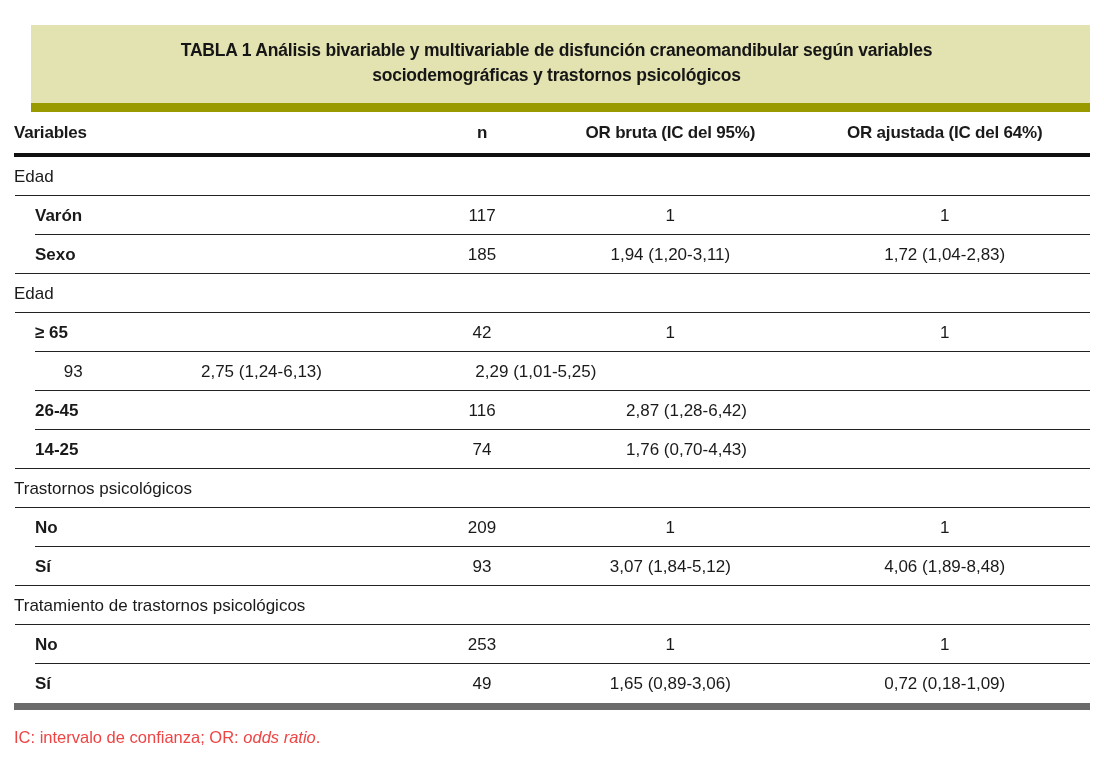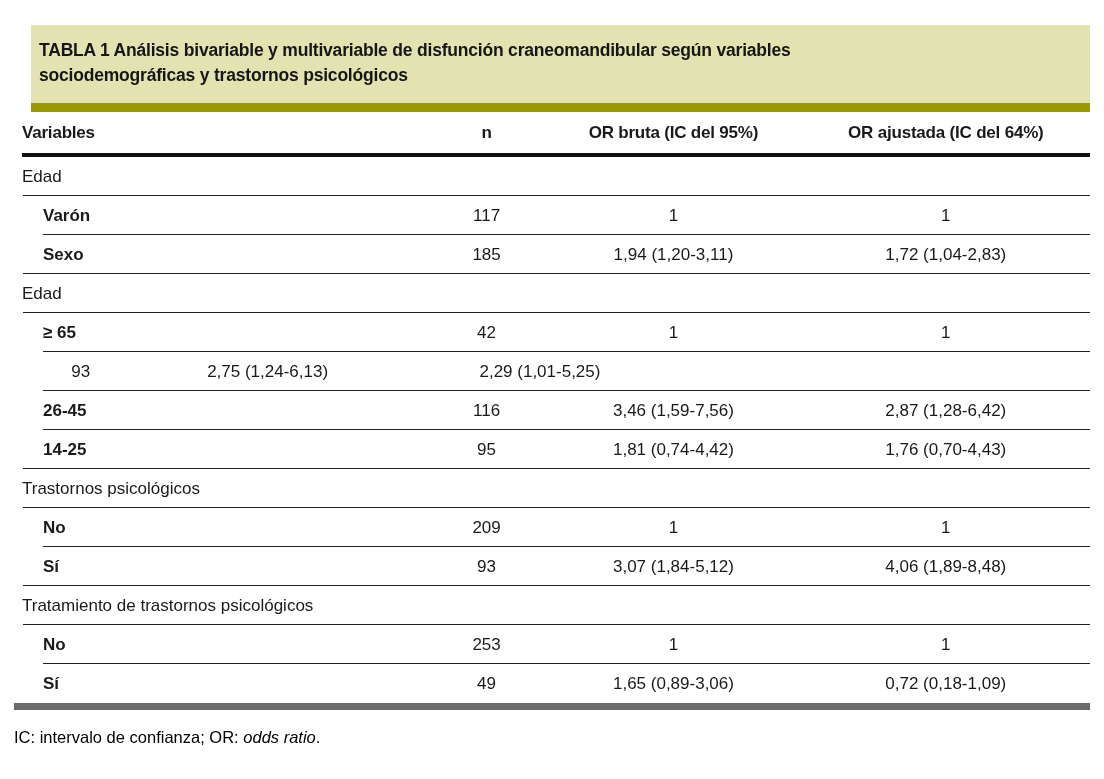--- a/index.html
+++ b/index.html
@@ -6,32 +6,32 @@
   body{
     width:1104px;height:779px;background:#ffffff;
     font-family:"Liberation Sans","DejaVu Sans",sans-serif;
     color:#1a1a1a;position:relative;overflow:hidden;
   }
   .figure{position:absolute;left:14px;top:25px;width:1076px;}
 
   
   .title-block{
     margin-left:17px;background:#e3e2b1;
-    padding:13px 16px 13px 8px;box-sizing:border-box;height:78px;
+    padding:13px 16px 13px 8px;box-sizing:border-box;height:78px;text-align:center;
   }
   .title-line{
     font-weight:bold;font-size:17.5px;line-height:25px;
     letter-spacing:-0.2px;color:#161616;
   }
   .accent-bar{margin-left:17px;height:9px;background:#999900;}
 
   
   .row{
     display:flex;align-items:center;height:39px;
-    box-sizing:border-box;position:relative;font-size:17px;margin-left:8px;
+    box-sizing:border-box;position:relative;font-size:17px;
   }
   .c1{width:38%;text-align:left;box-sizing:border-box;}
   .c2{width:11%;text-align:center;}
   .c3{width:24%;text-align:center;}
   .c4{width:27%;text-align:center;}
 
   
   .thead{height:45px;border-bottom:4.5px solid #101010;font-weight:bold;letter-spacing:-0.2px;}
 
   
@@ -43,21 +43,21 @@
   .drow .c1{padding-left:21px;font-weight:bold;}
   .drow::after{
     content:"";position:absolute;left:21px;right:0;bottom:0;
     height:1.5px;background:#222222;
   }
   .drow.full::after{left:1px;}
   .drow.final::after{display:none;}
 
   .bottom-bar{height:7px;background:#6b6b6b;margin-top:0px;}
 
-  .footnote{margin-top:18px;font-size:16.5px;color:#000000;}
+  .footnote{margin-top:18px;font-size:16.5px;color:#ef4444;}
   .footnote .it{font-style:italic;}
 </style>
 </head>
 <body>
 
 <div class="figure">
 
   <div class="title-block">
     <div class="title-line">TABLA 1 Análisis bivariable y multivariable de disfunción craneomandibular según variables</div>
     <div class="title-line">sociodemográficas y trastornos psicológicos</div>
@@ -97,27 +97,25 @@
     <div class="c4">1</div>
   </div>
   <div class="row drow">
     <div class="c2">93</div>
     <div class="c3">2,75 (1,24-6,13)</div>
     <div class="c4">2,29 (1,01-5,25)</div>
   </div>
   <div class="row drow">
     <div class="c1">26-45</div>
     <div class="c2">116</div>
-    <div class="c3">3,46 (1,59-7,56)</div>
     <div class="c4">2,87 (1,28-6,42)</div>
   </div>
   <div class="row drow full">
     <div class="c1">14-25</div>
-    <div class="c2">95</div>
-    <div class="c3">1,81 (0,74-4,42)</div>
+    <div class="c2">74</div>
     <div class="c4">1,76 (0,70-4,43)</div>
   </div>
 
   <div class="row srow">
     <div class="c1">Trastornos psicológicos</div>
   </div>
   <div class="row drow">
     <div class="c1">No</div>
     <div class="c2">209</div>
     <div class="c3">1</div>

